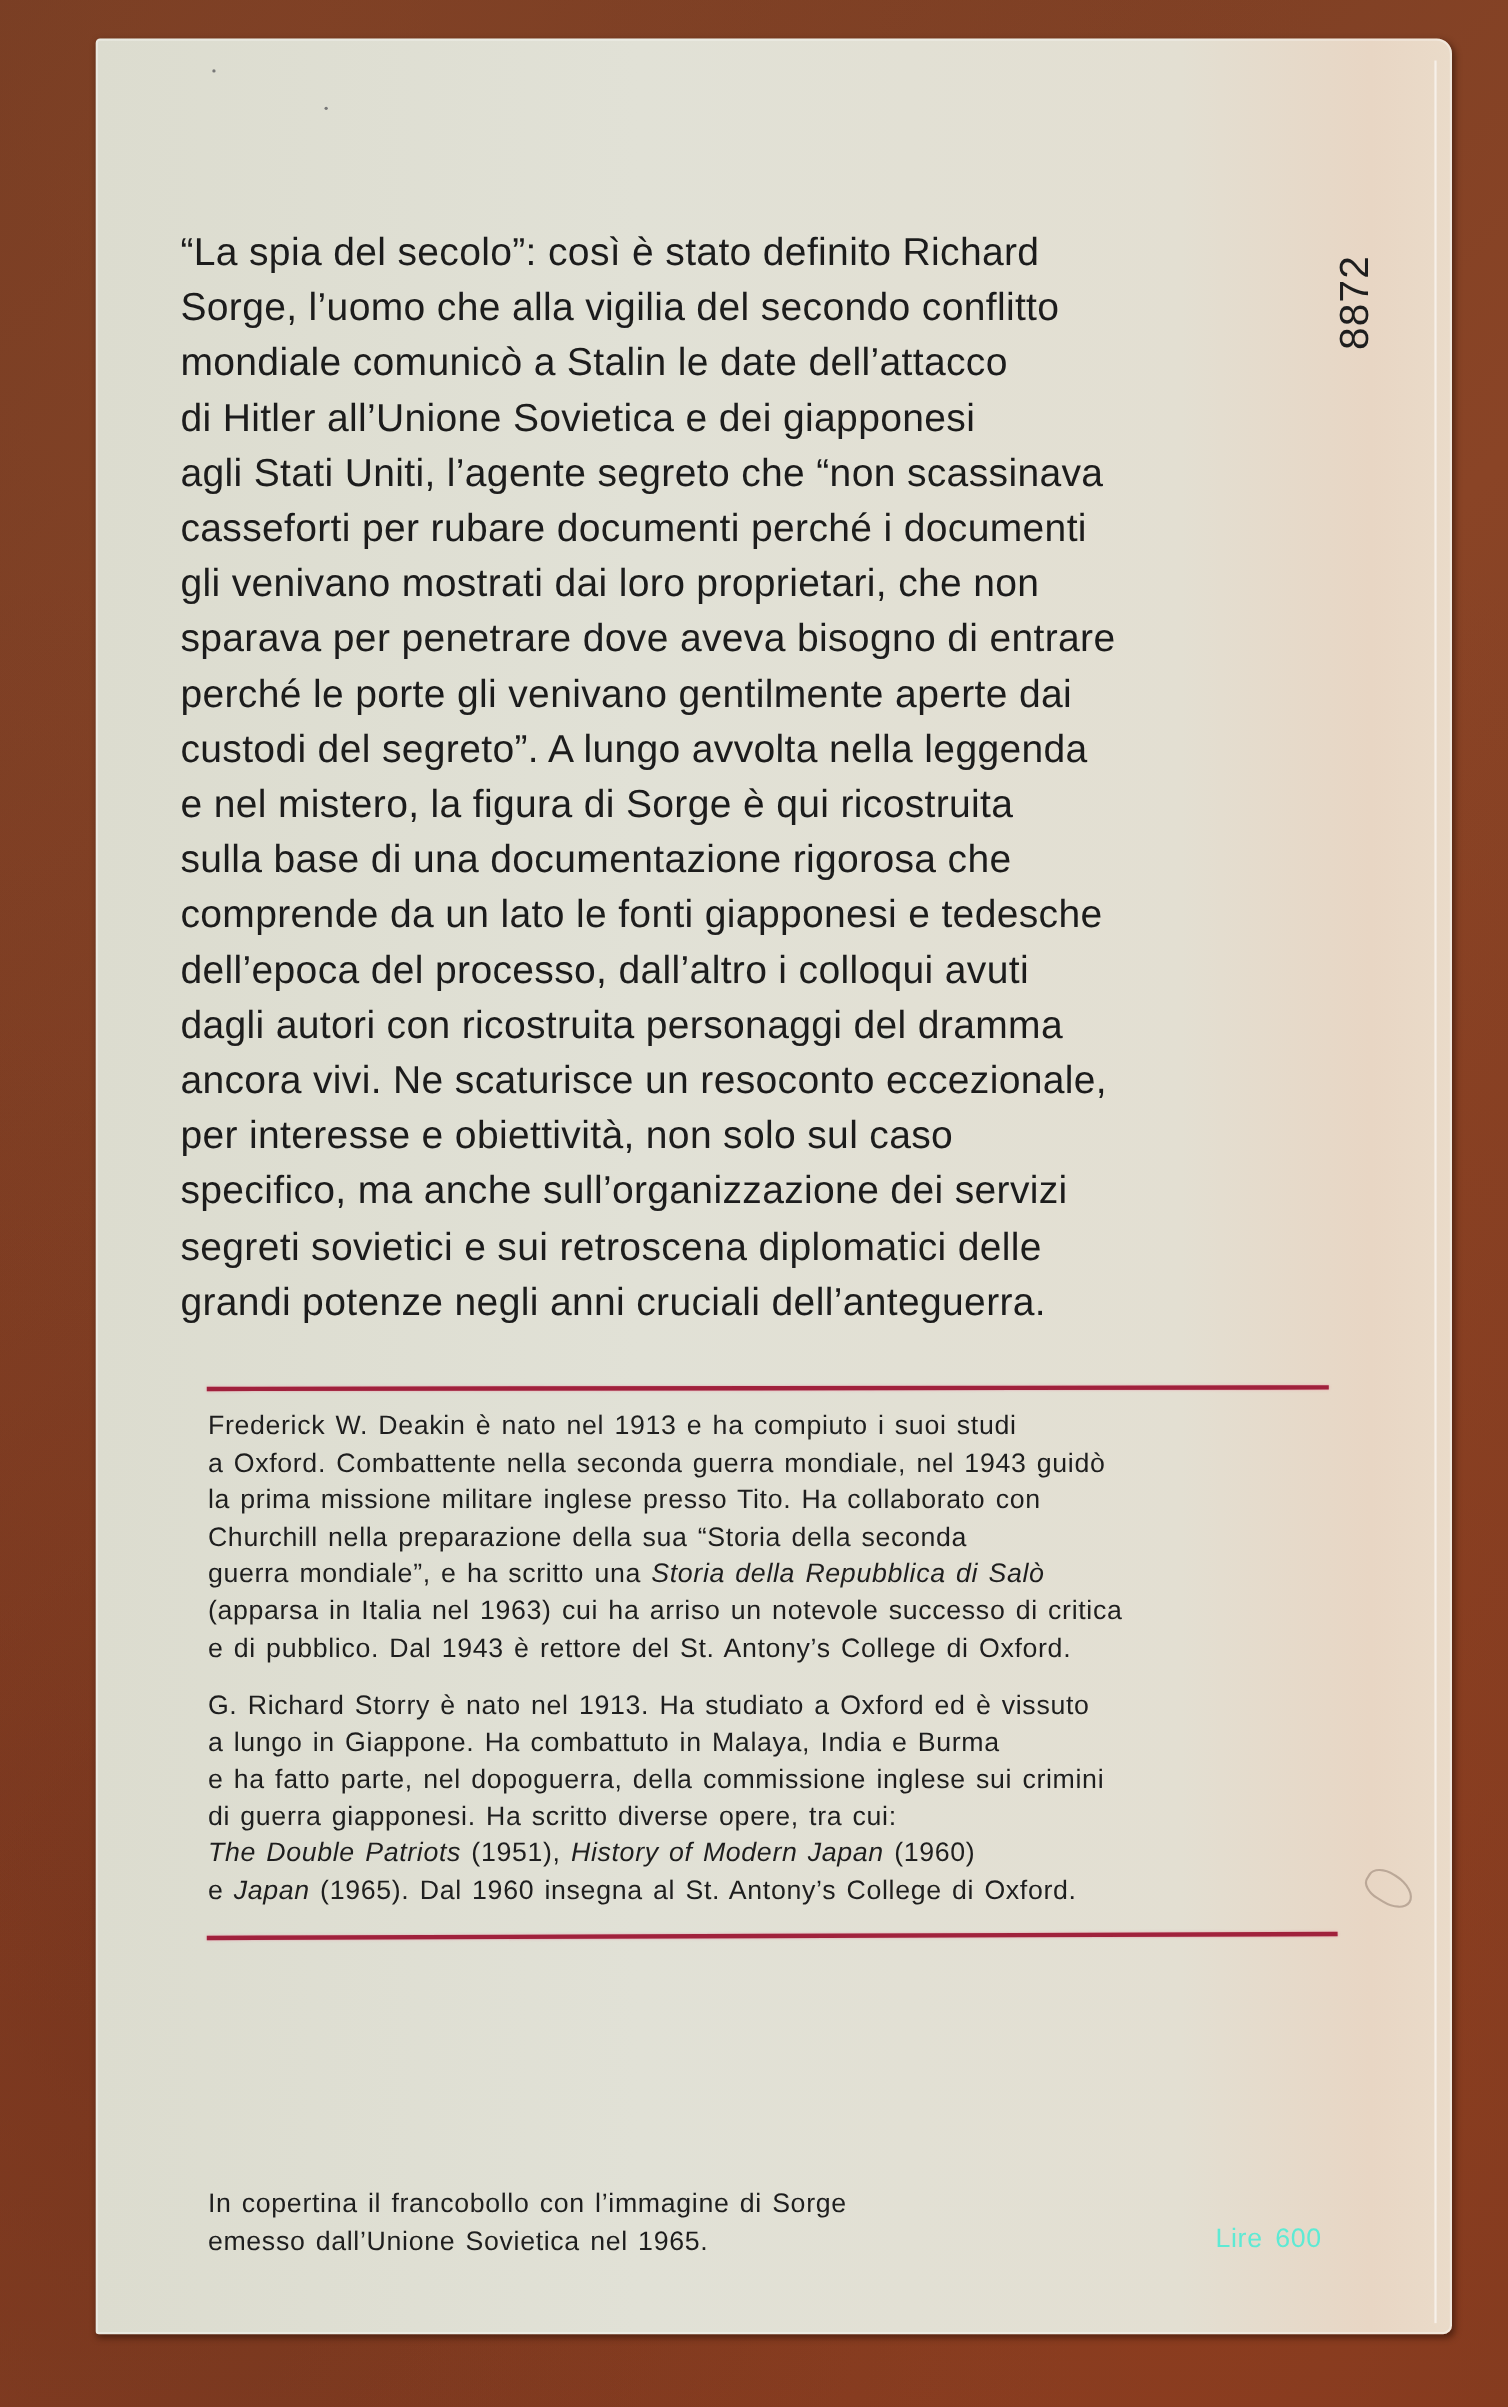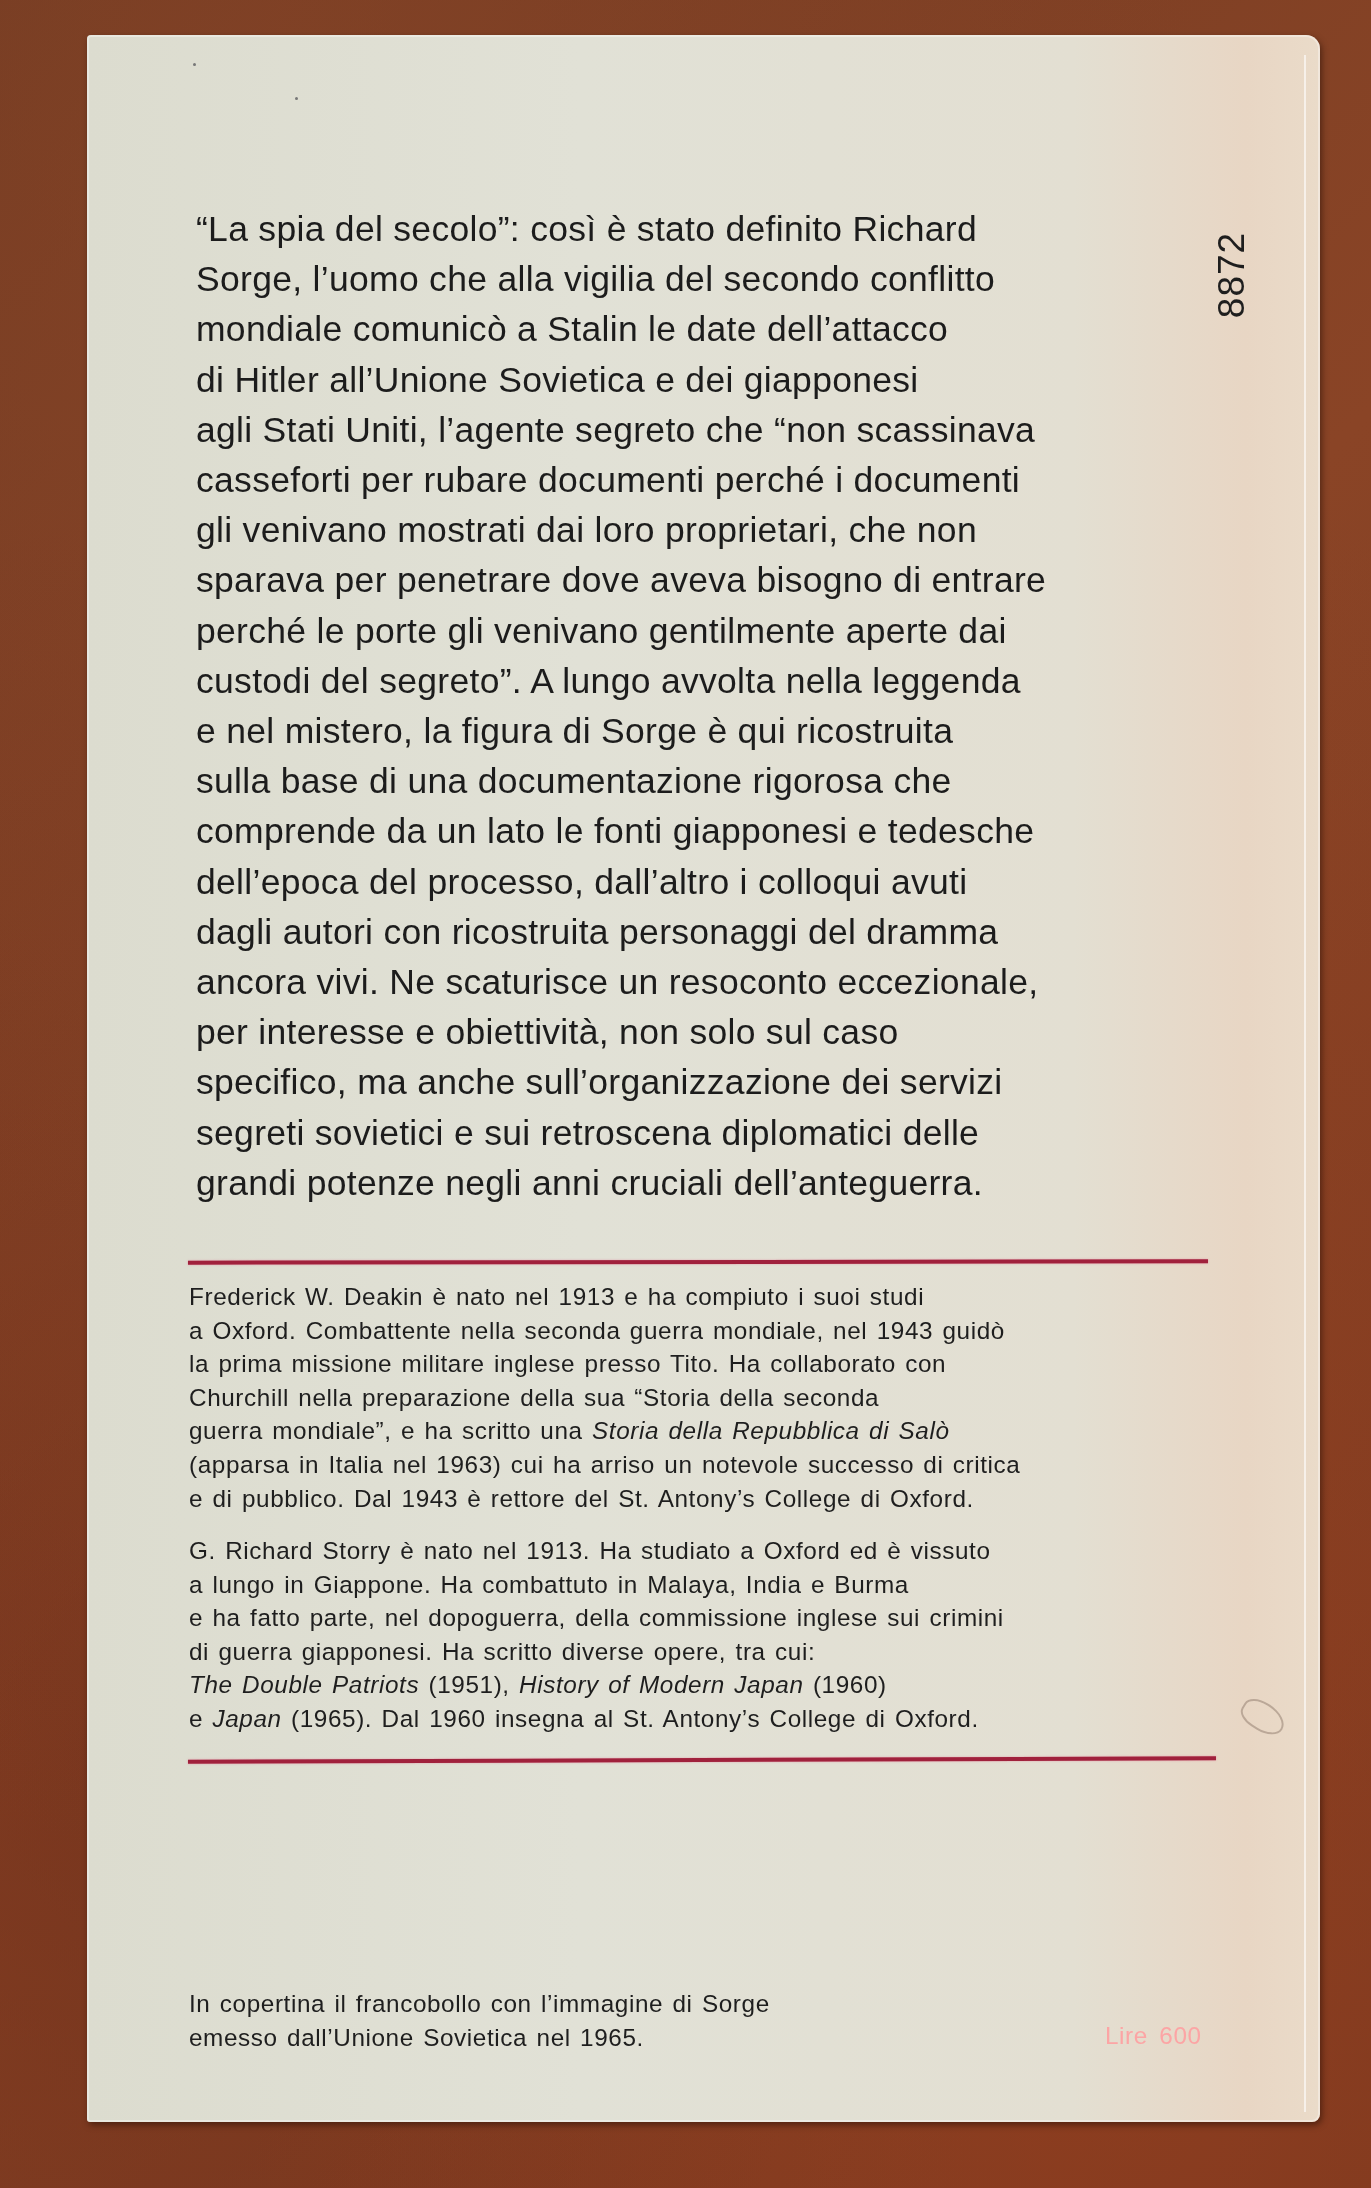--- a/index.html
+++ b/index.html
@@ -25,21 +25,21 @@
   }
   .serial {
     position: absolute; left: 1212px; top: 215px; width: 40px; height: 120px;
   }
   .serial span {
     position: absolute; left: 50%; top: 50%;
     transform: translate(-50%,-50%) rotate(-90deg);
     font-size: 37px; color: #1e1e1e; letter-spacing: 1px; white-space: nowrap;
   }
   .main-text {
-    position: absolute; left: 196px; top: 204px; width: 1040px;
+    position: absolute; left: 164px; top: 204px; width: 1040px;
     font-size: 35.5px; line-height: 50.2px; color: #1c1c1c;
     letter-spacing: 0.3px;
   }
   .main-text .line { display: block; white-space: nowrap; }
   .rule {
     position: absolute; height: 4px; background: #a0213c;
     box-shadow: 0 0 2px rgba(230,120,150,0.7);
   }
   .rule.top { left: 188px; top: 1260px; width: 1020px; transform: rotate(-0.08deg); }
   .rule.bottom { left: 188px; top: 1758px; width: 1028px; transform: rotate(-0.2deg); }
@@ -52,21 +52,21 @@
   .bio.deakin { top: 1280px; }
   .bio.storry { top: 1534px; }
   .bio em { font-style: italic; }
   .footer {
     position: absolute; left: 189px; top: 1987px; width: 900px;
     font-size: 24.3px; line-height: 34px; color: #1e1e1e; letter-spacing: 0.6px; word-spacing: 2px;
   }
   .footer .line { display: block; white-space: nowrap; }
   .price {
     position: absolute; left: 1105px; top: 2022px;
-    font-size: 24.3px; color: #fca5a5; letter-spacing: 0.6px; word-spacing: 4px;
+    font-size: 24.3px; color: #5eead4; letter-spacing: 0.6px; word-spacing: 4px;
   }
   .stain {
     position: absolute; left: 1240px; top: 1703px; width: 42px; height: 24px;
     border: 2px solid rgba(150,130,115,0.55); border-radius: 50% 60% 55% 45%;
     transform: rotate(32deg);
   }
   .dot { position: absolute; width: 3px; height: 3px; border-radius: 50%; background: #777; }
 </style>
 </head>
 <body>

